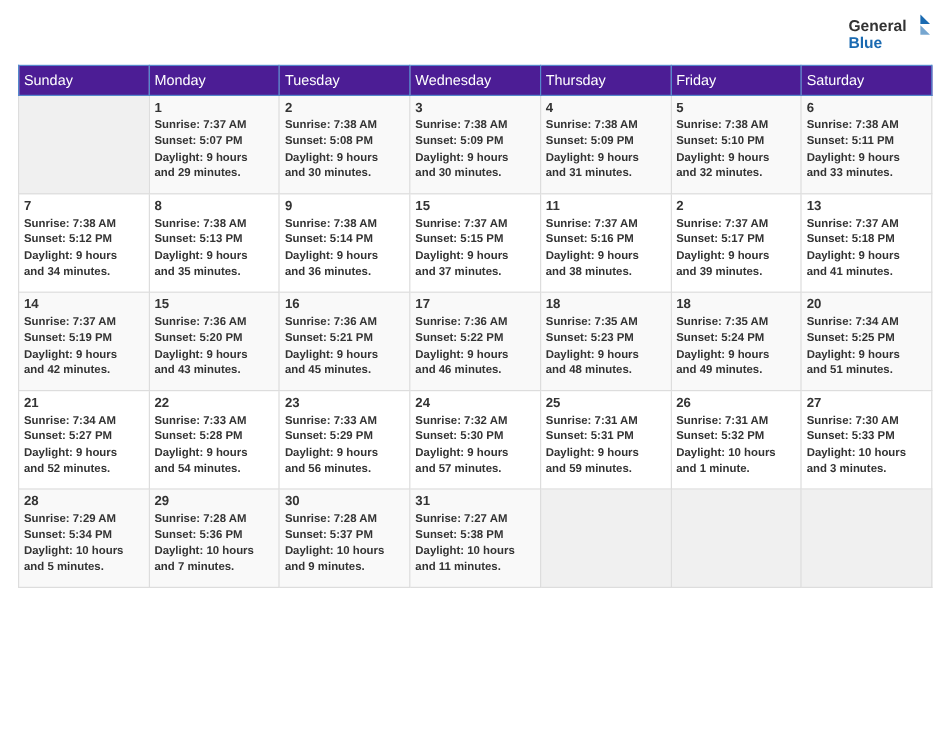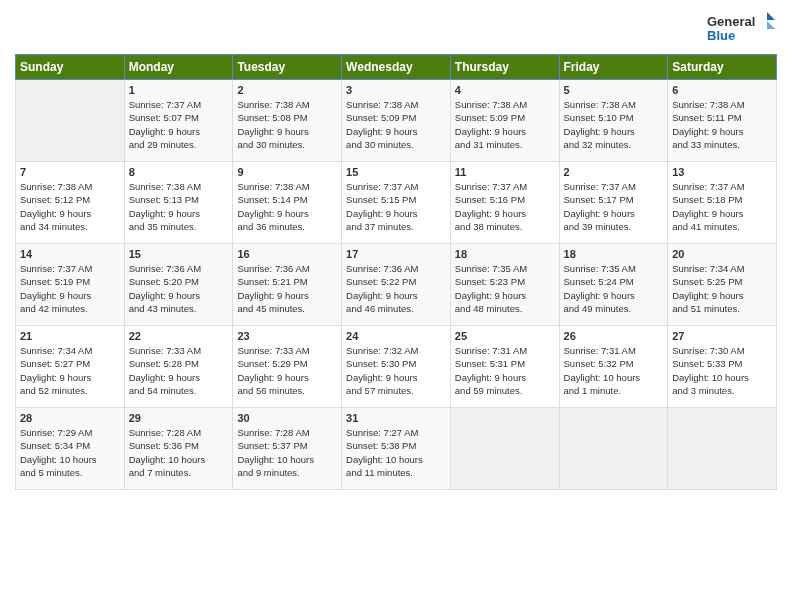--- a/index.html
+++ b/index.html
@@ -37,24 +37,24 @@
     .subtitle {
       font-size: 13px;
       color: #555;
     }
     table {
       width: 100%;
       border-collapse: collapse;
       table-layout: fixed;
     }
     thead tr th {
-      background-color: #4d7c0f;
+      background-color: #4c1d95;
       color: #fff;
       font-size: 12px;
-      font-weight: bold;
+      font-weight: normal;
       padding: 5px 4px;
       text-align: left;
       border: 1px solid #5588cc;
     }
     tbody tr td {
       vertical-align: top;
       padding: 4px 4px;
       font-size: 10px;
       color: #333;
       border: 1px solid #ddd;
@@ -67,20 +67,21 @@
     .day-number {
       font-weight: bold;
       font-size: 11px;
       display: block;
       margin-bottom: 2px;
     }
     .day-info {
       font-size: 9.5px;
       line-height: 1.4;
       color: #333;
+      font-weight: bold;
     }
     .empty-cell {
       background: #f0f0f0 !important;
     }
   </style>
 </head>
 <body>
 
 <div class="container">
   <div class="header">

